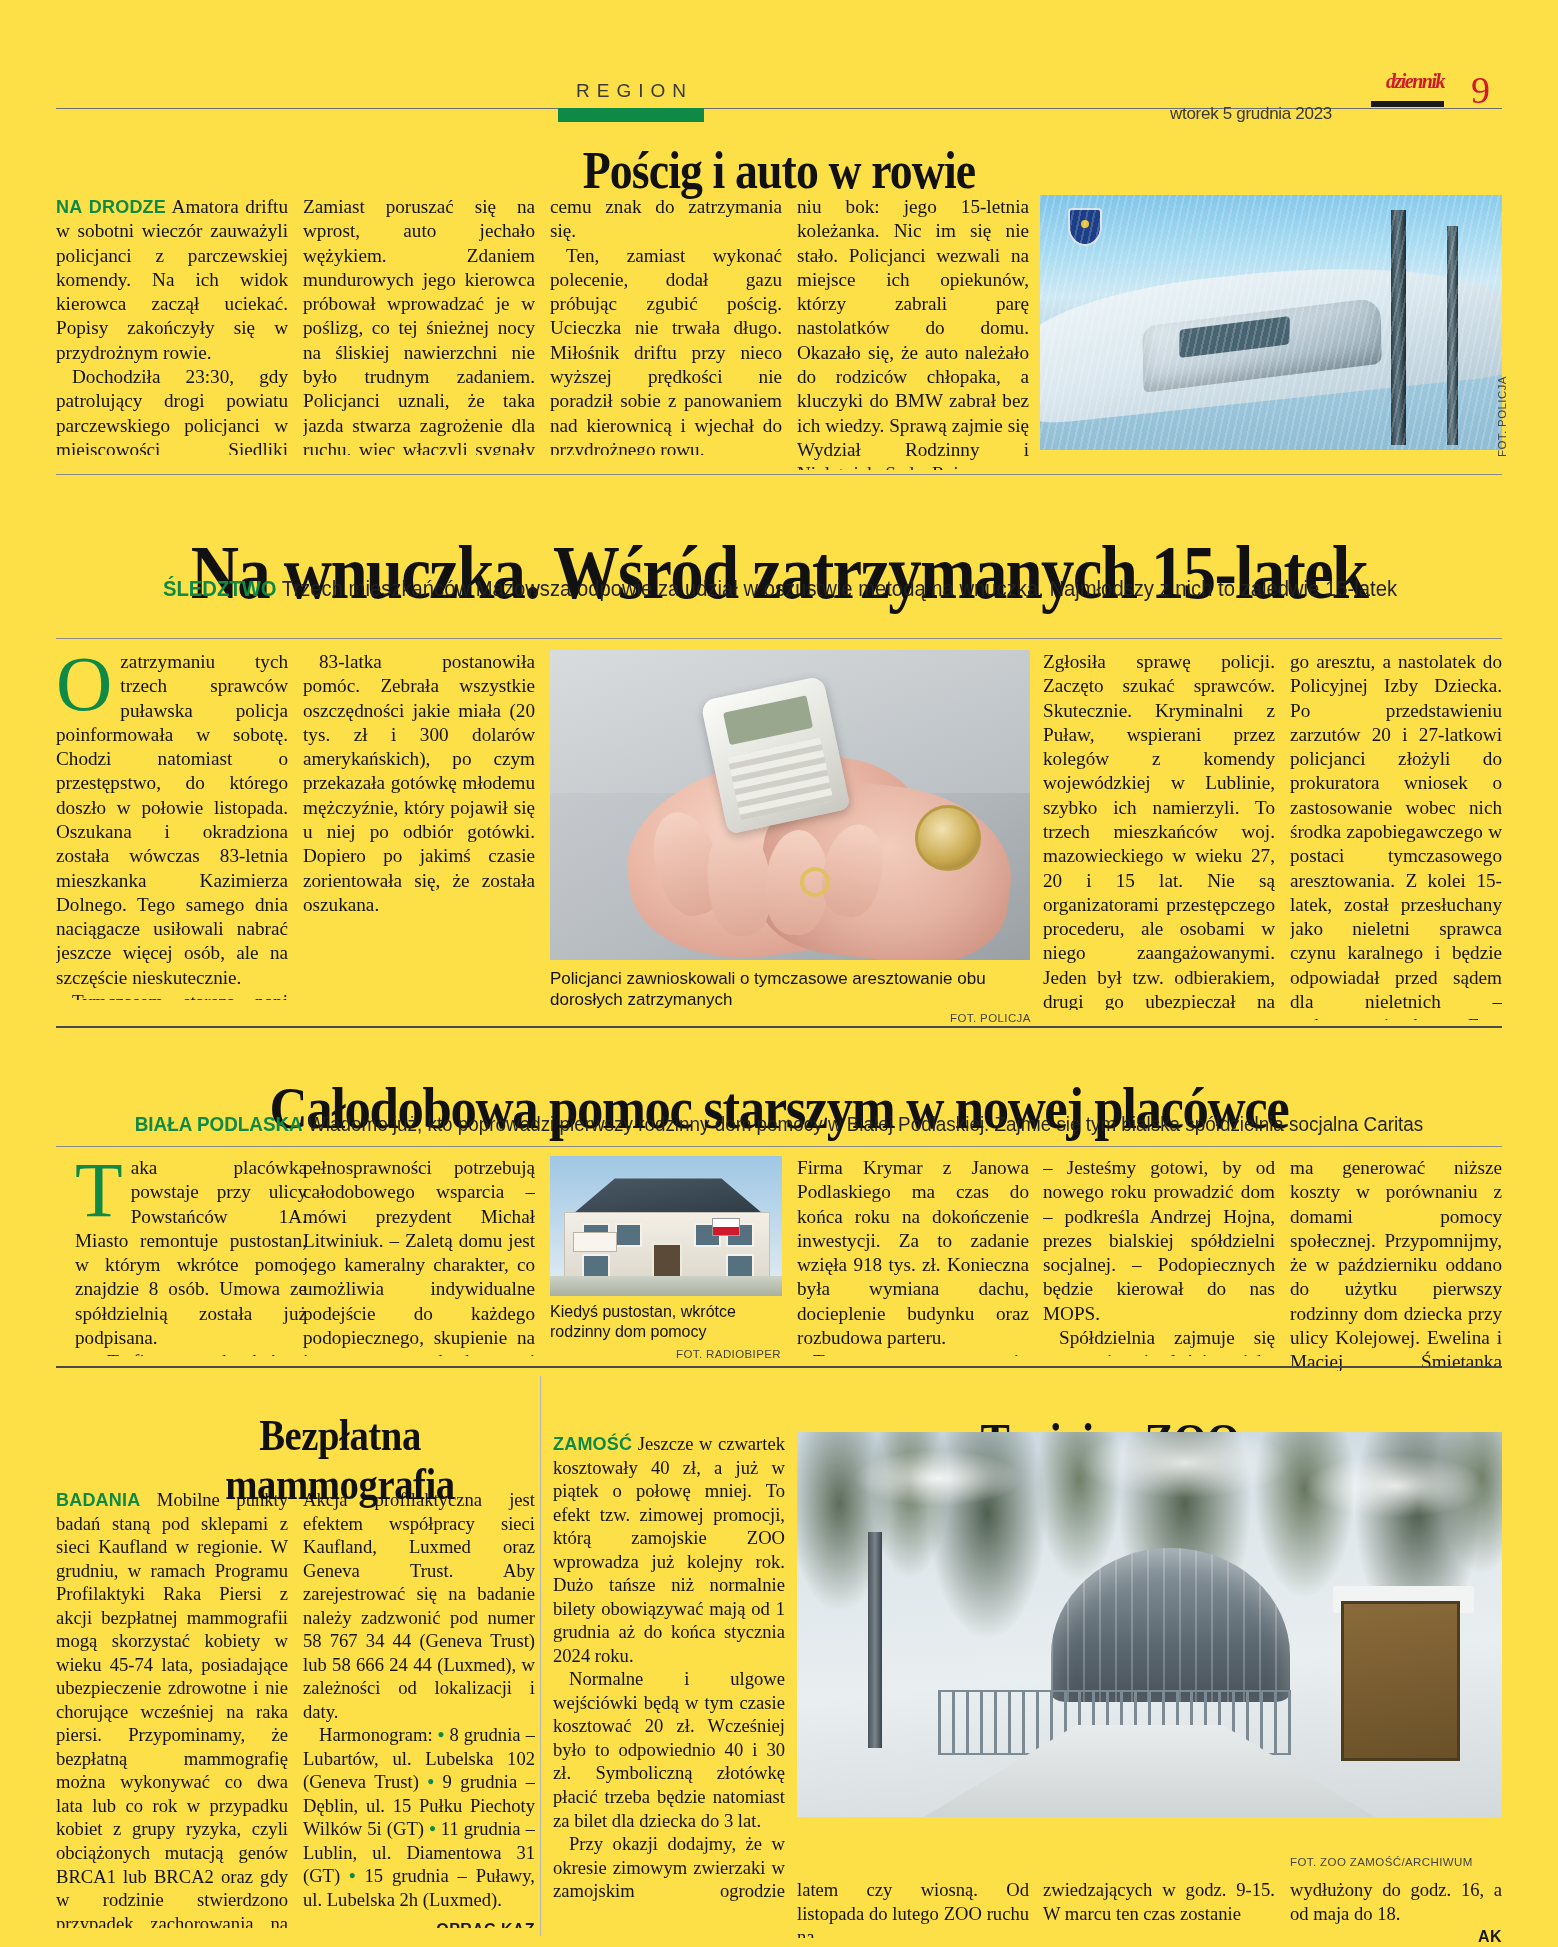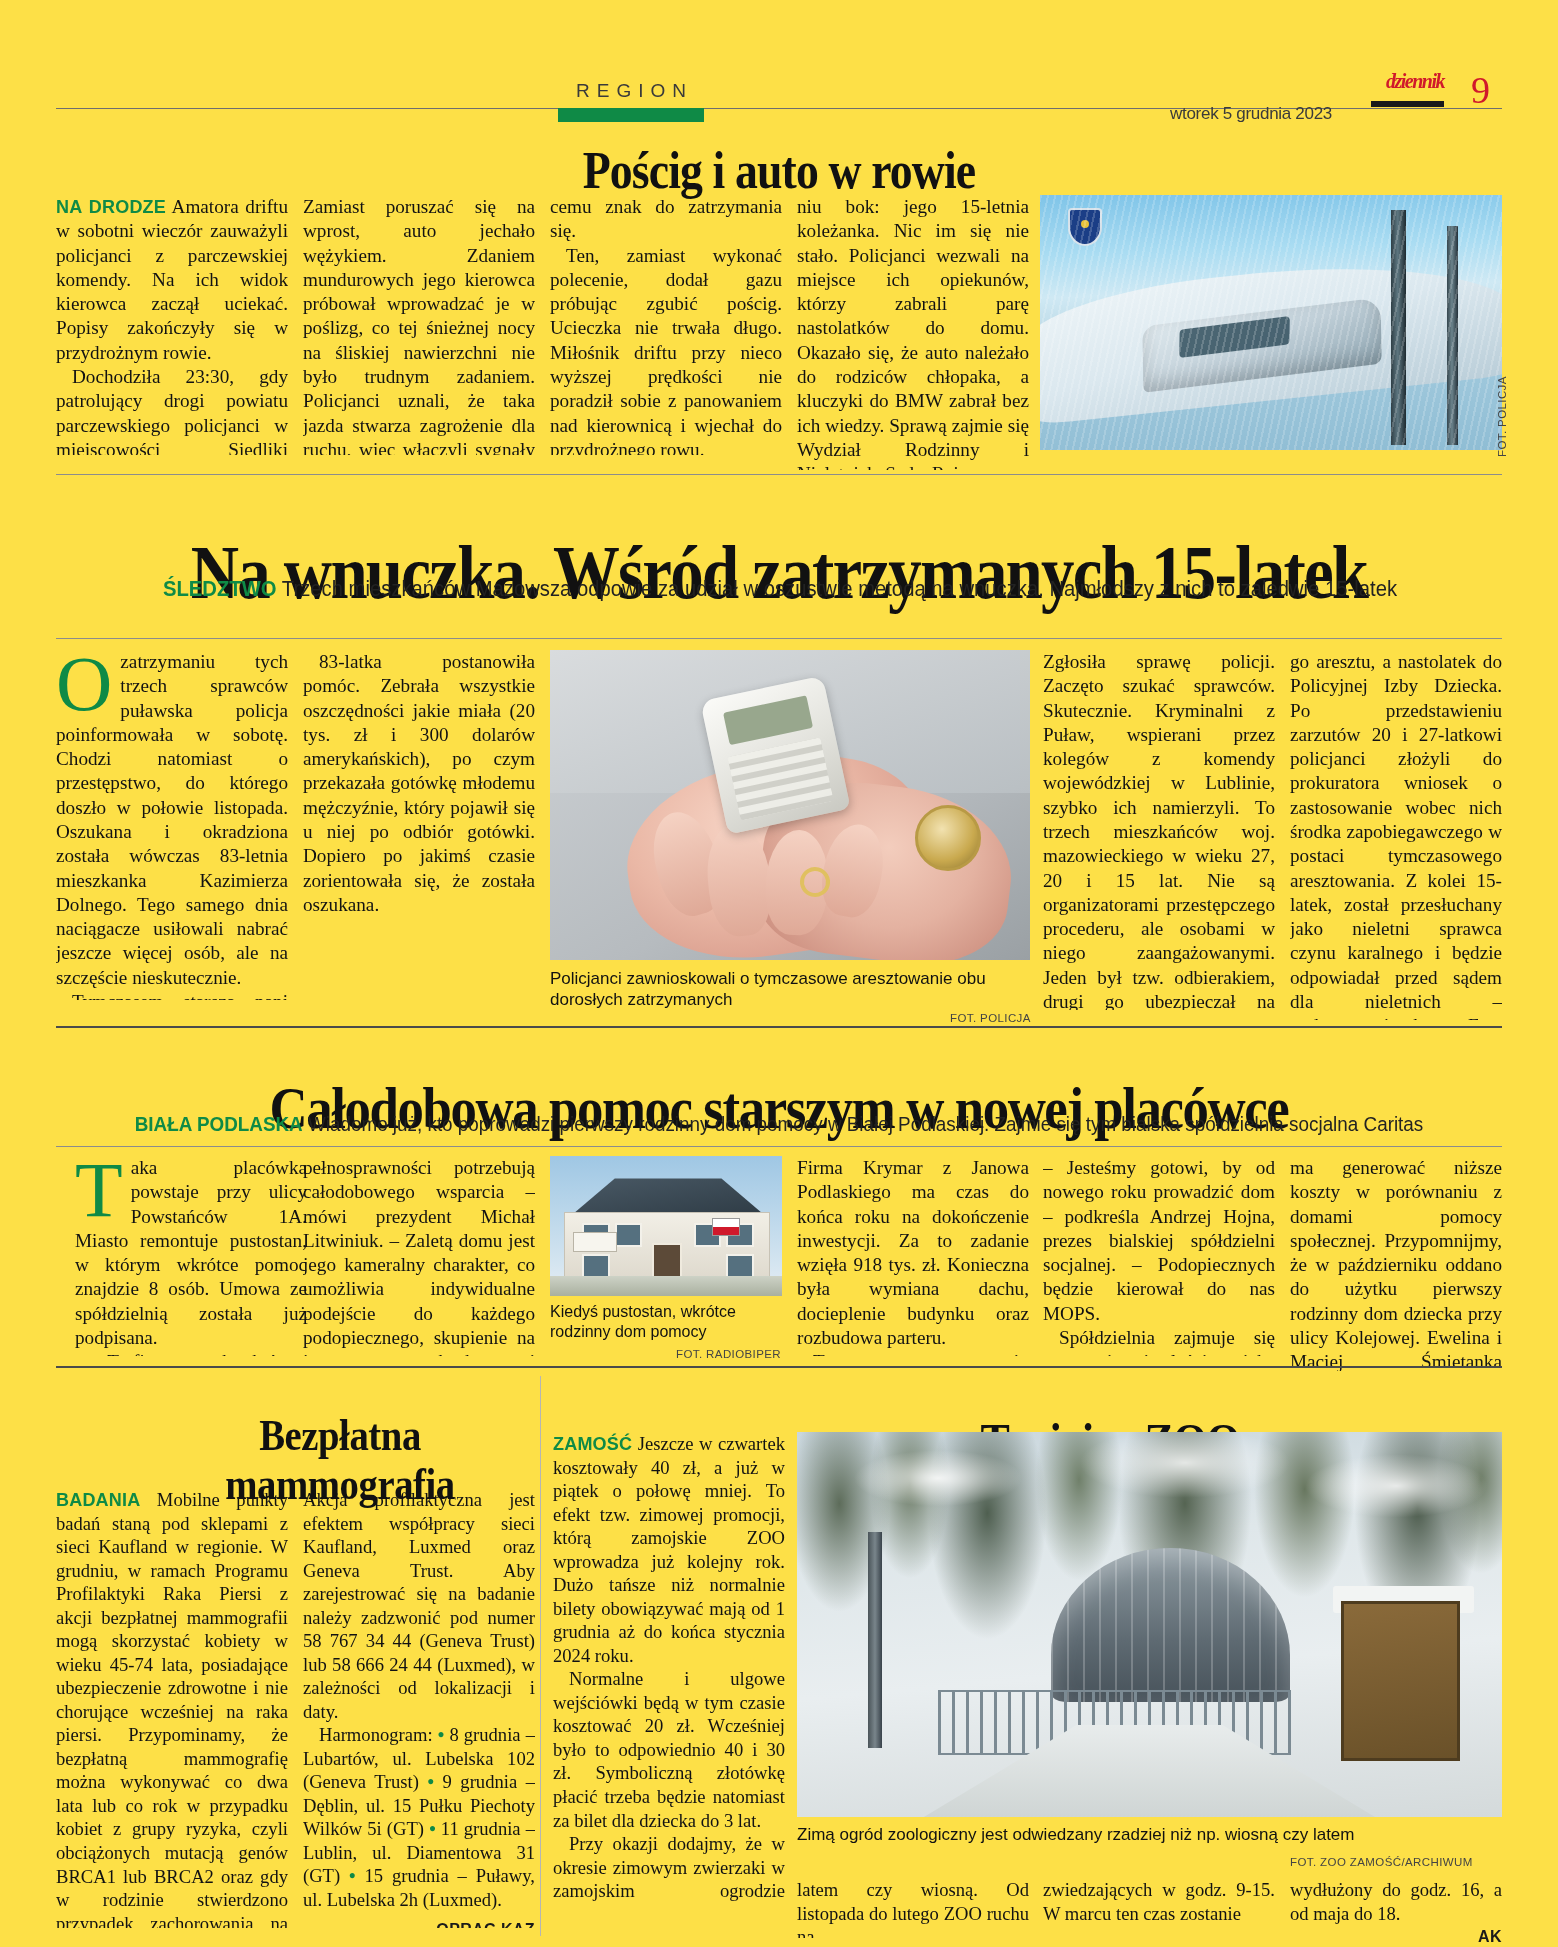--- a/index.html
+++ b/index.html
@@ -595,21 +595,20 @@
     <div class="p4-snowtop"></div>
     <div class="p4-lamp"></div>
     <div class="p4-dome">
         <div class="p4-dome-rib"></div>
       </div>
     <div class="p4-fence"></div>
     <div class="p4-path"></div>
     <div class="p4-sign-roof"></div>
     <div class="p4-sign"></div>
   </div>
-  <div class="caption" style="left:797px; top:1824px; width:700px;">Zimą ogród zoologiczny jest odwiedzany rzadziej niż np. wiosną czy latem</div>
   <div class="credit" style="left:1290px; top:1856px;">FOT. ZOO ZAMOŚĆ/ARCHIWUM</div>
 
   <div class="col" style="left:797px; top:1878px; width:232px; height:60px; font-size:18.6px;">
     <p class="first">latem czy wiosną. Od listopada do lutego ZOO ruchu na</p>
   </div>
 
   <div class="col" style="left:1043px; top:1878px; width:232px; height:60px; font-size:18.6px;">
     <p class="first">zwiedzających w godz. 9-15. W marcu ten czas zostanie</p>
   </div>
 

